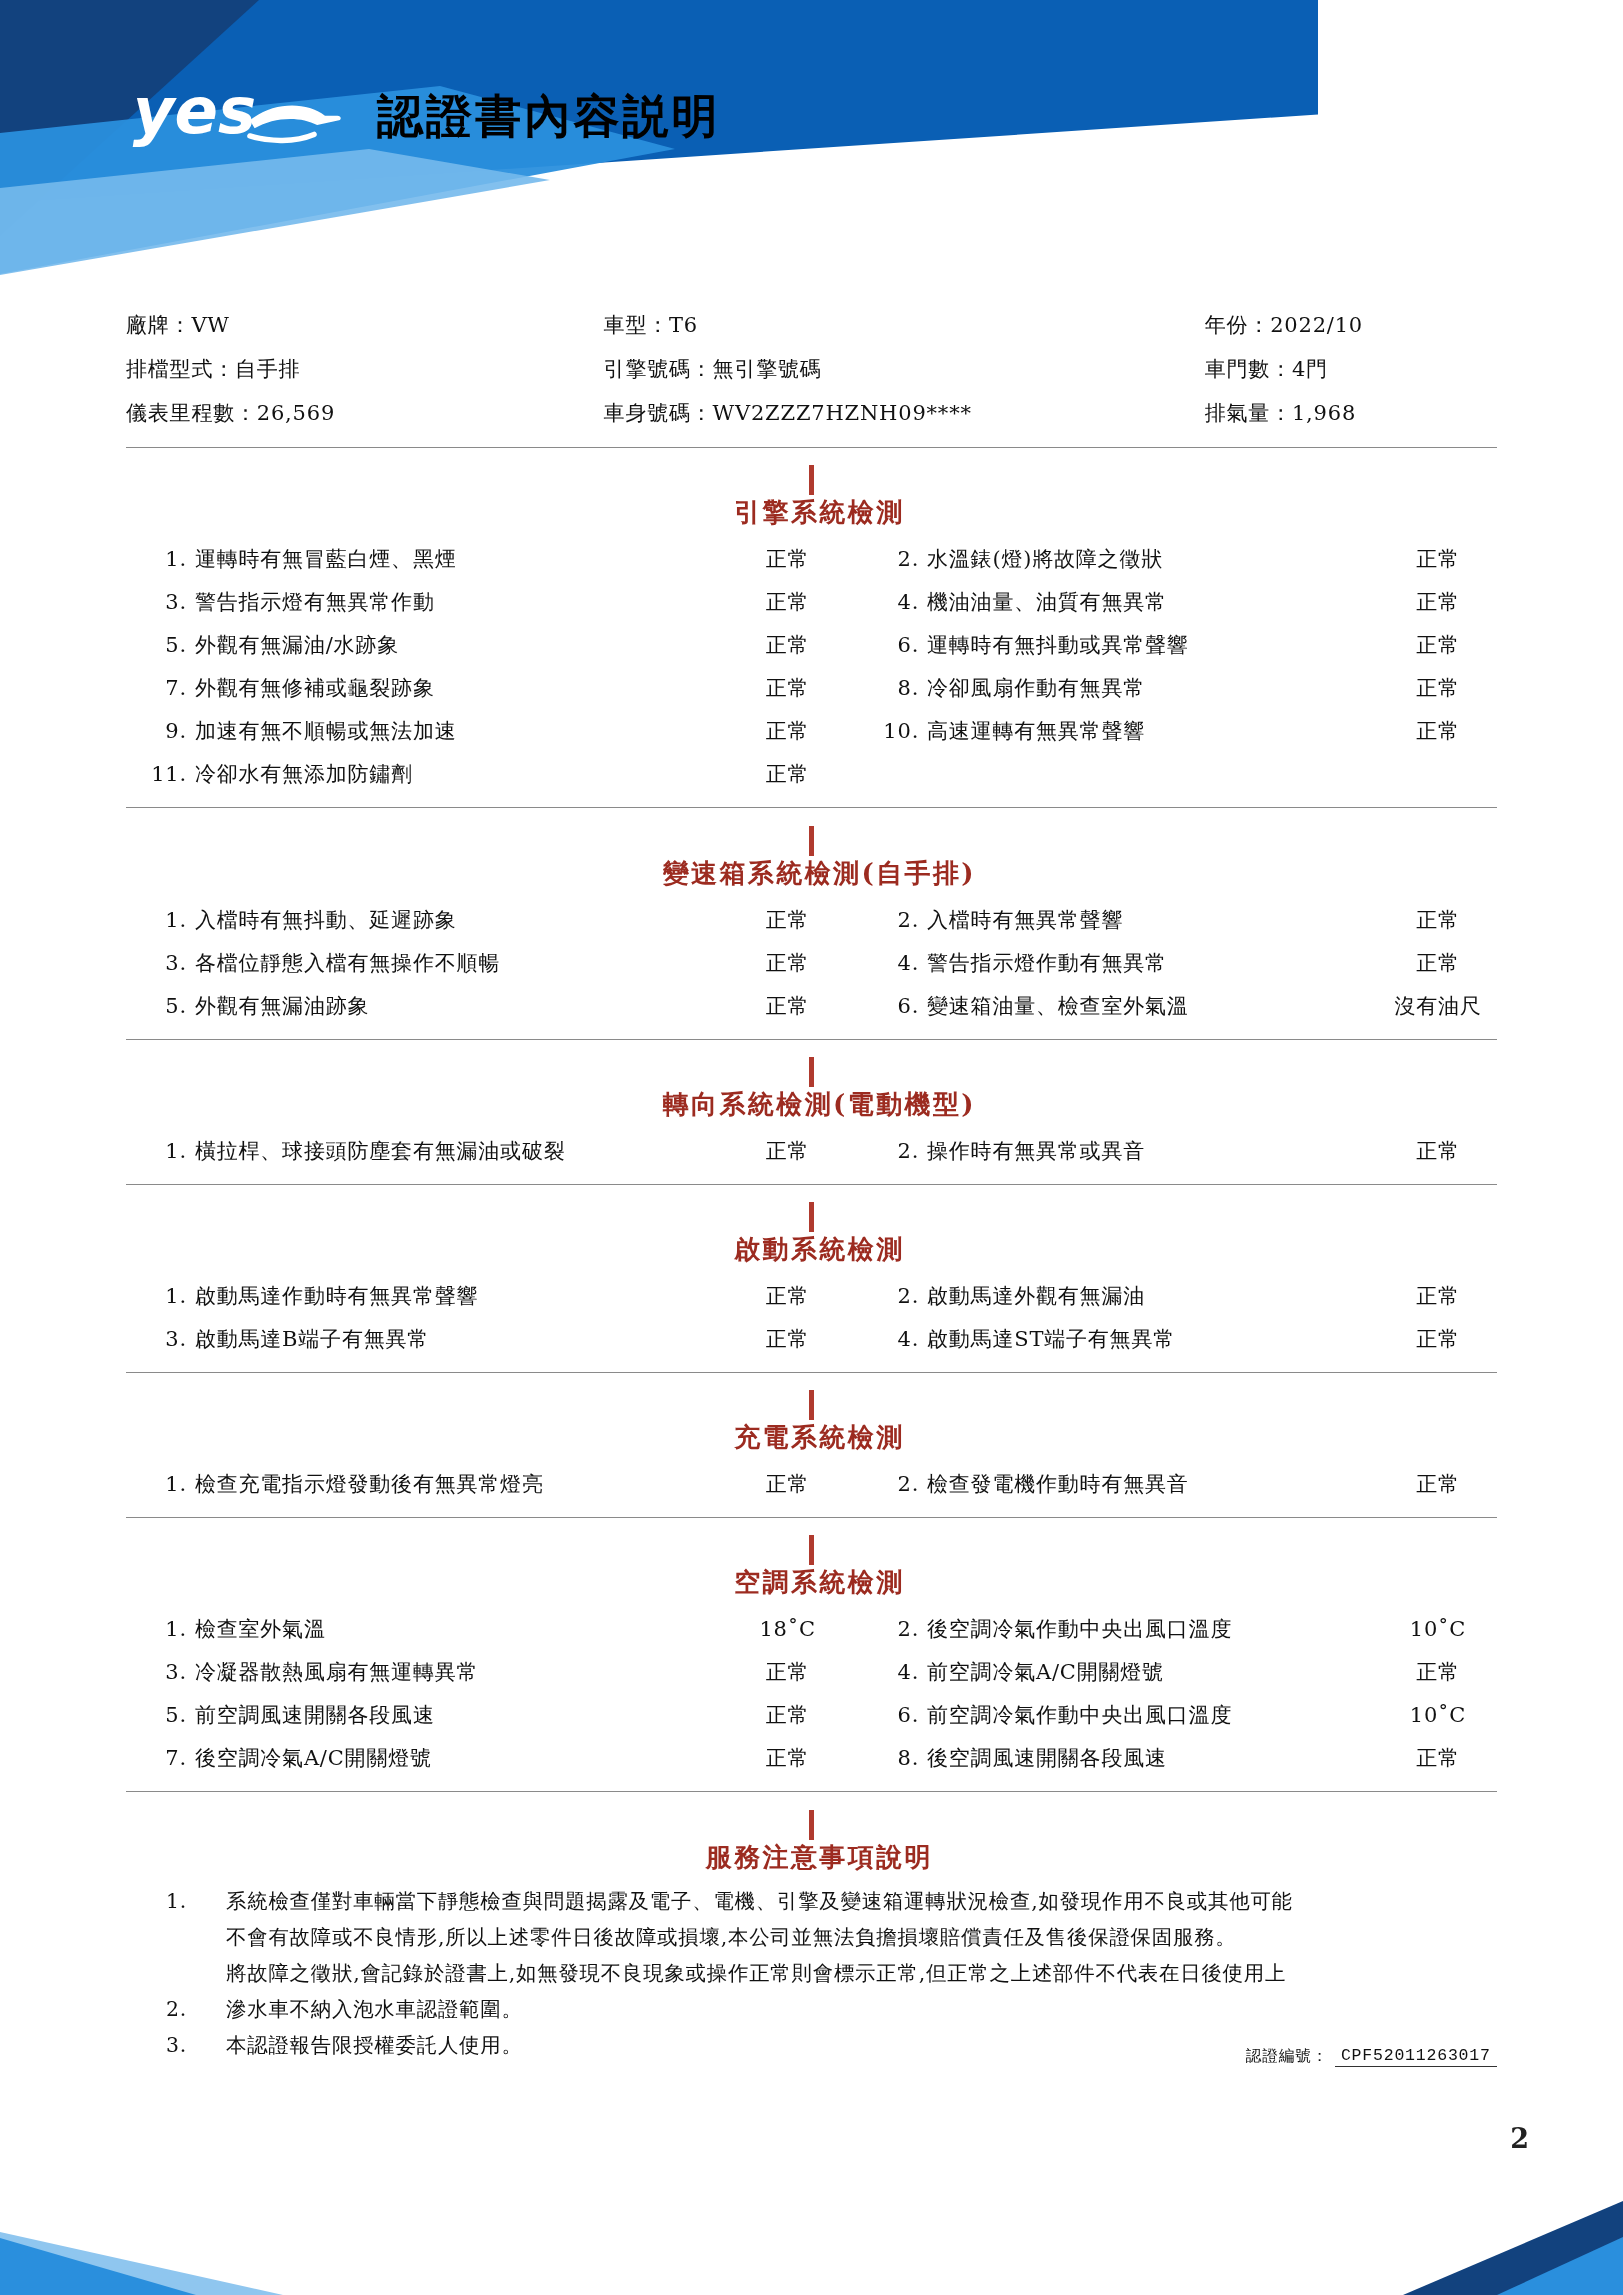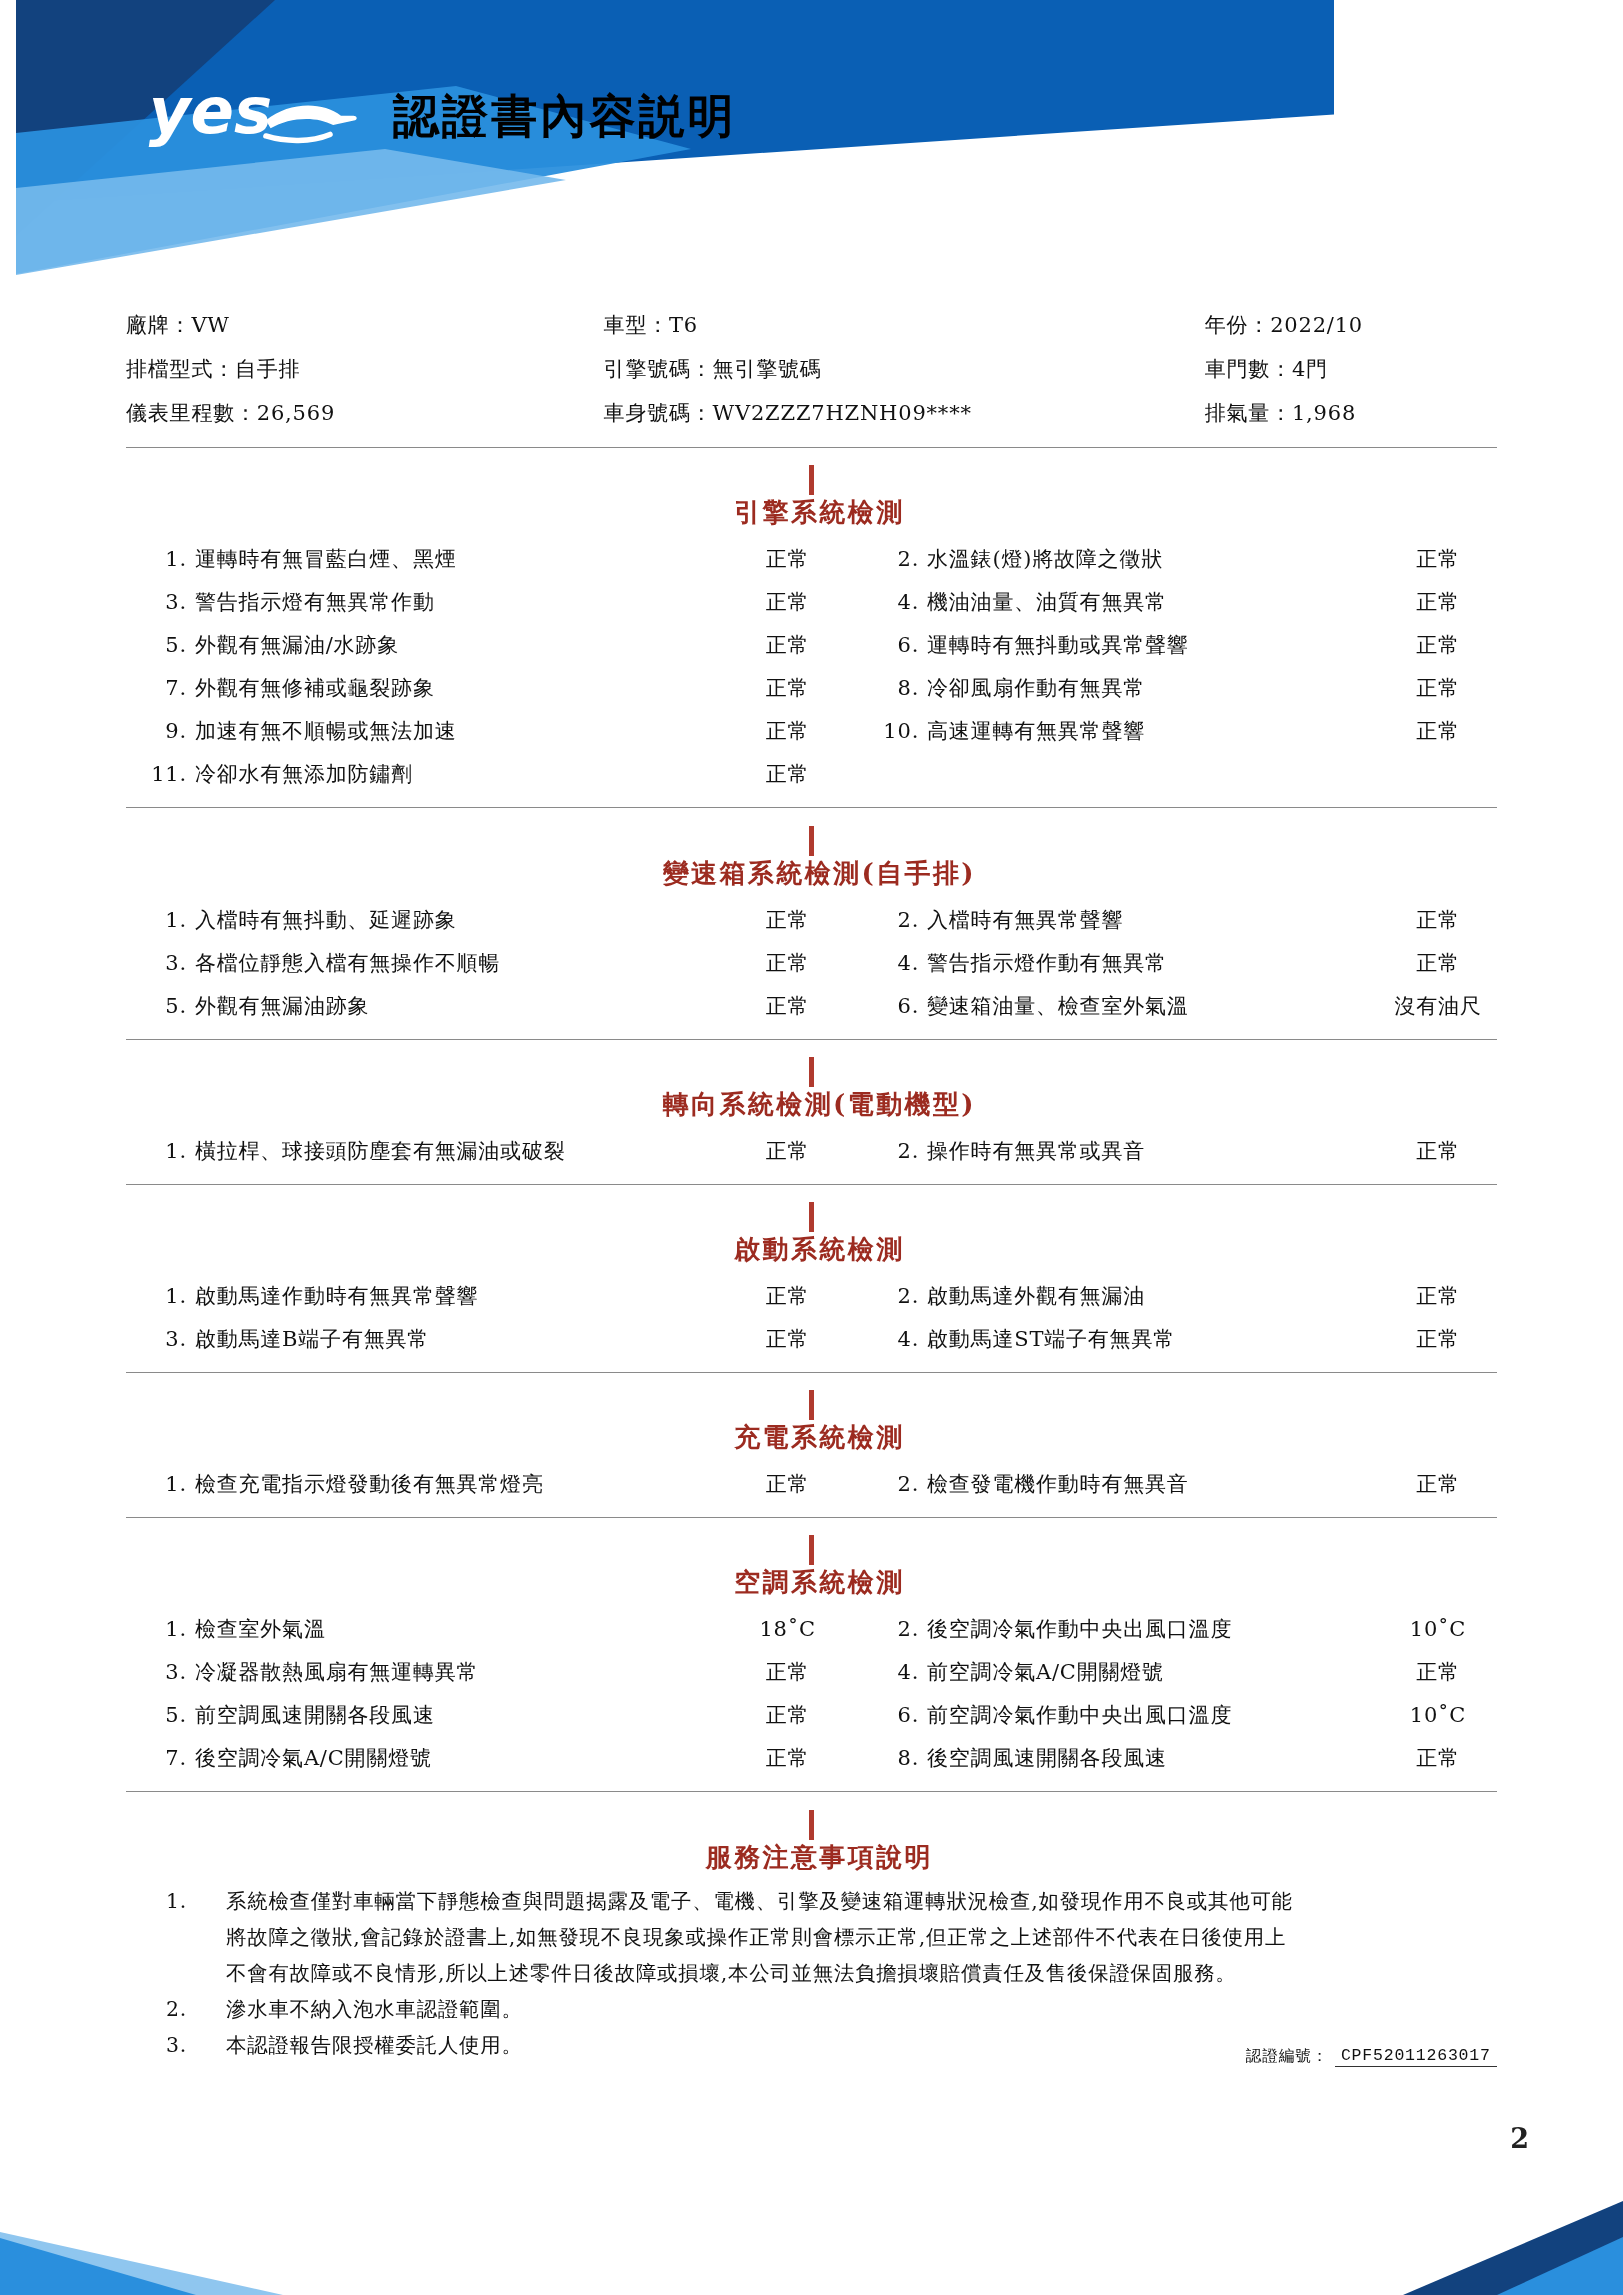--- a/index.html
+++ b/index.html
@@ -15,21 +15,21 @@
     position: relative;
     width: 1623px;
     height: 2295px;
     background: #ffffff;
     overflow: hidden;
   }
 
   
   .header {
     position: absolute;
-    top: 0; left: 16px;
+    top: 0; left: 0;
     width: 1318px;
     height: 283px;
     overflow: hidden;
   }
   .hdr-blue-main {
     position: absolute;
     top: 0; left: 0;
     width: 1623px;
     height: 203px;
     background: #0a5fb4;
@@ -510,22 +510,22 @@
         <div class="sec-bar"></div>
         <div class="sec-title">服務注意事項說明</div>
       </div>
     </div>
     <div class="notes">
       <div id="notes-host">
           <div class="note-row">
             <div class="note-idx">1.</div>
             <div class="note-text">
               <div>系統檢查僅對車輛當下靜態檢查與問題揭露及電子、電機、引擎及變速箱運轉狀況檢查,如發現作用不良或其他可能</div>
+              <div>不會有故障或不良情形,所以上述零件日後故障或損壞,本公司並無法負擔損壞賠償責任及售後保證保固服務。</div>
               <div>將故障之徵狀,會記錄於證書上,如無發現不良現象或操作正常則會標示正常,但正常之上述部件不代表在日後使用上</div>
-              <div>不會有故障或不良情形,所以上述零件日後故障或損壞,本公司並無法負擔損壞賠償責任及售後保證保固服務。</div>
             </div>
           </div>
           <div class="note-row">
             <div class="note-idx">2.</div>
             <div class="note-text">
               <div>滲水車不納入泡水車認證範圍。</div>
             </div>
           </div>
           <div class="note-row">
             <div class="note-idx">3.</div>

